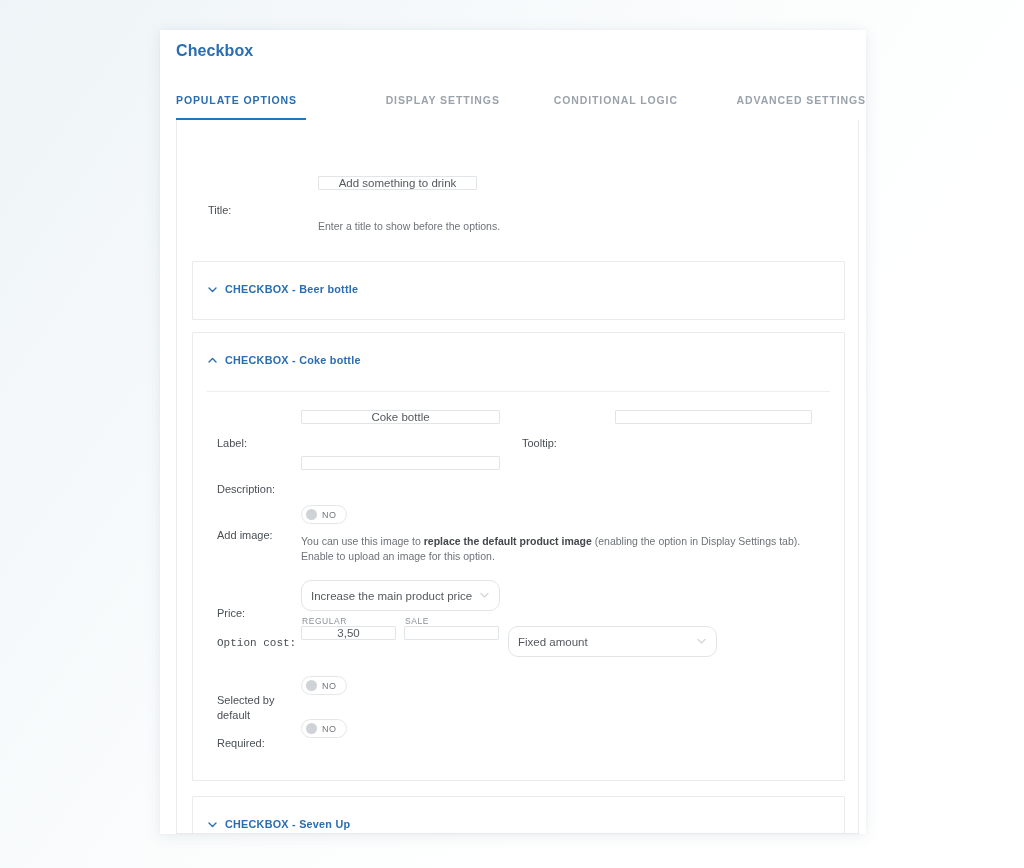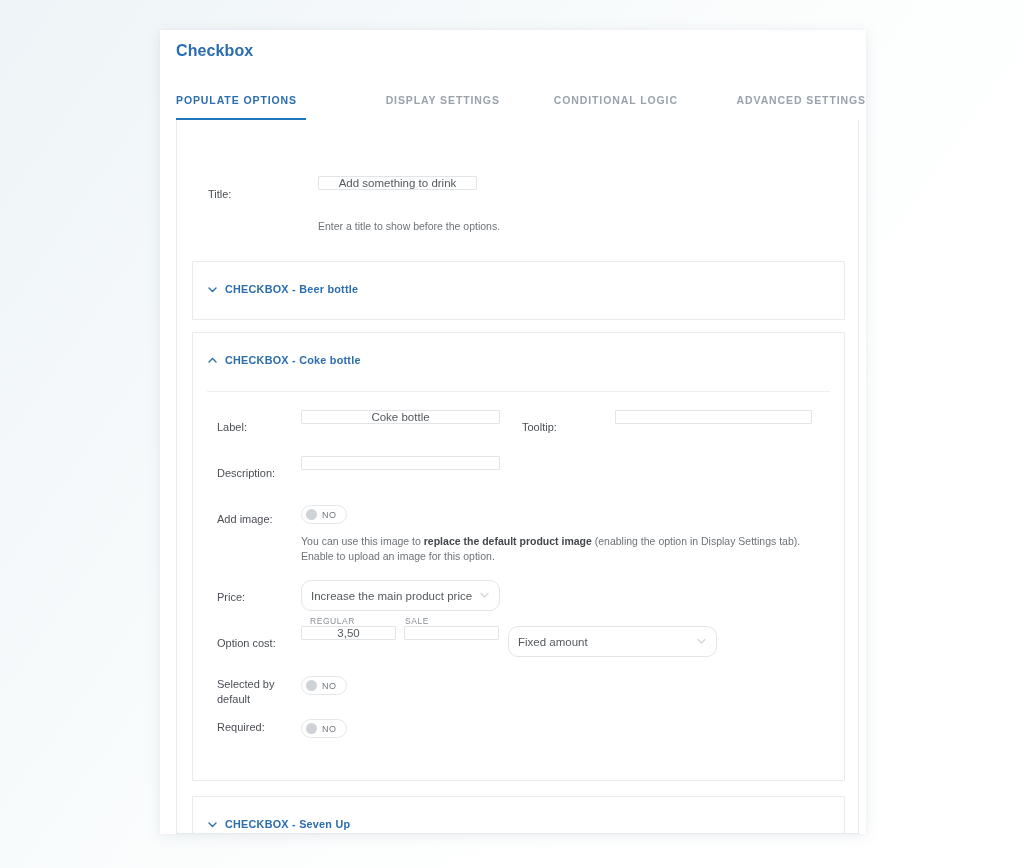--- a/index.html
+++ b/index.html
@@ -83,21 +83,21 @@
     top: 90px;
     width: 683px;
     height: 714px;
     border: 1px solid #e8eaec;
     border-top: none;
     background: #ffffff;
     overflow: hidden;
   }
 
   
-  .row { position: absolute; display: flex; align-items: flex-start; }
+  .row { position: absolute; display: flex; align-items: flex-start; margin-top: 16px; }
   .flabel {
     font-size: 11px;
     color: #4a4f55;
     line-height: 15px;
   }
 
   .inp {
     border: 1px solid #e2e5e7;
     background: #ffffff;
     height: 14px;
@@ -178,22 +178,22 @@
   #lbl-desc     { left: 24px;  top: 133px; }
   #in-desc      { position: absolute; left: 108px; top: 123px; width: 199px; }
 
   #lbl-addimg   { left: 24px;  top: 179px; }
   #tg-addimg    { position: absolute; left: 108px; top: 172px; }
   #hint-addimg  { position: absolute; left: 108px; top: 201px; width: 520px; }
 
   #lbl-price    { left: 24px;  top: 257px; }
   #sel-price    { position: absolute; left: 108px; top: 247px; width: 199px; }
 
-  #lbl-optcost  { left: 24px;  top: 303px; }
-  #micro-reg    { position: absolute; left: 109px; top: 283px; margin-left: 8px; }
+  #lbl-optcost  { left: 24px;  top: 287px; font-family: Liberation Mono, monospace; }
+  #micro-reg    { position: absolute; left: 109px; top: 283px; }
   #micro-sale   { position: absolute; left: 212px; top: 283px; }
   #in-regular   { position: absolute; left: 108px; top: 293px; width: 95px; }
   #in-sale      { position: absolute; left: 211px; top: 293px; width: 95px; }
   #sel-amount   { position: absolute; left: 315px; top: 293px; width: 209px; }
 
   #lbl-seldef   { left: 24px;  top: 344px; width: 80px; }
   #tg-seldef    { position: absolute; left: 108px; top: 343px; }
 
   #lbl-required { left: 24px;  top: 387px; }
   #tg-required  { position: absolute; left: 108px; top: 386px; }

